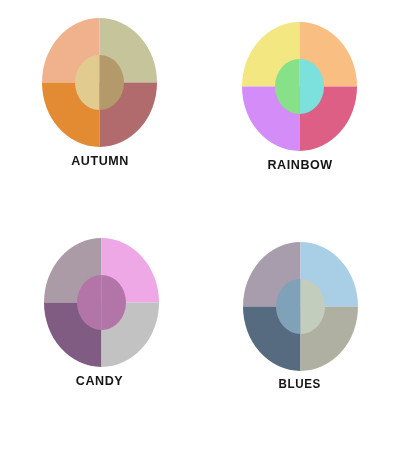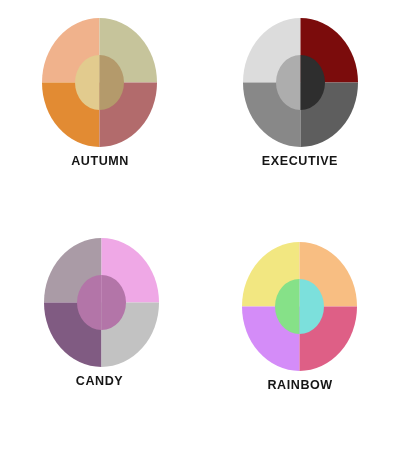--- a/index.html
+++ b/index.html
@@ -76,52 +76,52 @@
           <path d="M57.5,64.5 L57.5,0 A57.5,64.5 0 0 0 0,64.5 Z" fill="#F0B28C"></path>
           <path d="M57.5,64.5 L115,64.5 A57.5,64.5 0 0 0 57.5,0 Z" fill="#C6C49B"></path>
           <path d="M57.5,64.5 L0,64.5 A57.5,64.5 0 0 0 57.5,129 Z" fill="#E28B33"></path>
           <path d="M57.5,64.5 L57.5,129 A57.5,64.5 0 0 0 115,64.5 Z" fill="#B26B6C"></path>
           <path d="M57.5,37 A24.5,27.5 0 0 0 57.5,92 Z" fill="#E2CB8E"></path>
           <path d="M57.5,37 A24.5,27.5 0 0 1 57.5,92 Z" fill="#B49A6B"></path>
         </svg>
       </div>
       <div class="palette-label">AUTUMN</div>
     </div>
-    <div class="palette-cell cell-executive">
+    <div class="palette-cell cell-rainbow row-bottom">
       <div class="wheel">
         <svg viewBox="0 0 115 129">
-          <path d="M57.5,64.5 L57.5,0 A57.5,64.5 0 0 0 0,64.5 Z" fill="#DCDCDC"></path>
-          <path d="M57.5,64.5 L115,64.5 A57.5,64.5 0 0 0 57.5,0 Z" fill="#7B0C0C"></path>
-          <path d="M57.5,64.5 L0,64.5 A57.5,64.5 0 0 0 57.5,129 Z" fill="#888888"></path>
-          <path d="M57.5,64.5 L57.5,129 A57.5,64.5 0 0 0 115,64.5 Z" fill="#5E5E5E"></path>
-          <path d="M57.5,37 A24.5,27.5 0 0 0 57.5,92 Z" fill="#ADADAD"></path>
-          <path d="M57.5,37 A24.5,27.5 0 0 1 57.5,92 Z" fill="#2E2E2E"></path>
+          <path d="M57.5,64.5 L57.5,0 A57.5,64.5 0 0 0 0,64.5 Z" fill="#F2E781"></path>
+          <path d="M57.5,64.5 L115,64.5 A57.5,64.5 0 0 0 57.5,0 Z" fill="#F8BE82"></path>
+          <path d="M57.5,64.5 L0,64.5 A57.5,64.5 0 0 0 57.5,129 Z" fill="#D48CF8"></path>
+          <path d="M57.5,64.5 L57.5,129 A57.5,64.5 0 0 0 115,64.5 Z" fill="#DE5F86"></path>
+          <path d="M57.5,37 A24.5,27.5 0 0 0 57.5,92 Z" fill="#86E188"></path>
+          <path d="M57.5,37 A24.5,27.5 0 0 1 57.5,92 Z" fill="#7CE0DC"></path>
         </svg>
       </div>
-      <div class="palette-label">EXECUTIVE</div>
+      <div class="palette-label">RAINBOW</div>
     </div>
     <div class="palette-cell cell-candy">
       <div class="wheel">
         <svg viewBox="0 0 115 129">
           <path d="M57.5,64.5 L57.5,0 A57.5,64.5 0 0 0 0,64.5 Z" fill="#AA9BA6"></path>
           <path d="M57.5,64.5 L115,64.5 A57.5,64.5 0 0 0 57.5,0 Z" fill="#EFA8E6"></path>
           <path d="M57.5,64.5 L0,64.5 A57.5,64.5 0 0 0 57.5,129 Z" fill="#805B82"></path>
           <path d="M57.5,64.5 L57.5,129 A57.5,64.5 0 0 0 115,64.5 Z" fill="#C2C2C2"></path>
           <path d="M57.5,37 A24.5,27.5 0 0 0 57.5,92 Z" fill="#B375A8"></path>
           <path d="M57.5,37 A24.5,27.5 0 0 1 57.5,92 Z" fill="#B375A8"></path>
         </svg>
       </div>
       <div class="palette-label">CANDY</div>
     </div>
-    <div class="palette-cell cell-rainbow row-bottom">
+    <div class="palette-cell cell-blues row-bottom">
       <div class="wheel">
         <svg viewBox="0 0 115 129">
-          <path d="M57.5,64.5 L57.5,0 A57.5,64.5 0 0 0 0,64.5 Z" fill="#F2E781"></path>
-          <path d="M57.5,64.5 L115,64.5 A57.5,64.5 0 0 0 57.5,0 Z" fill="#F8BE82"></path>
-          <path d="M57.5,64.5 L0,64.5 A57.5,64.5 0 0 0 57.5,129 Z" fill="#D48CF8"></path>
-          <path d="M57.5,64.5 L57.5,129 A57.5,64.5 0 0 0 115,64.5 Z" fill="#DE5F86"></path>
-          <path d="M57.5,37 A24.5,27.5 0 0 0 57.5,92 Z" fill="#86E188"></path>
-          <path d="M57.5,37 A24.5,27.5 0 0 1 57.5,92 Z" fill="#7CE0DC"></path>
+          <path d="M57.5,64.5 L57.5,0 A57.5,64.5 0 0 0 0,64.5 Z" fill="#A79DAC"></path>
+          <path d="M57.5,64.5 L115,64.5 A57.5,64.5 0 0 0 57.5,0 Z" fill="#A8CFE5"></path>
+          <path d="M57.5,64.5 L0,64.5 A57.5,64.5 0 0 0 57.5,129 Z" fill="#566B80"></path>
+          <path d="M57.5,64.5 L57.5,129 A57.5,64.5 0 0 0 115,64.5 Z" fill="#AFAFA2"></path>
+          <path d="M57.5,37 A24.5,27.5 0 0 0 57.5,92 Z" fill="#7FA2B8"></path>
+          <path d="M57.5,37 A24.5,27.5 0 0 1 57.5,92 Z" fill="#C3CDBE"></path>
         </svg>
       </div>
-      <div class="palette-label">RAINBOW</div>
+      <div class="palette-label">BLUES</div>
     </div>
   </div>
 
 </body></html>

